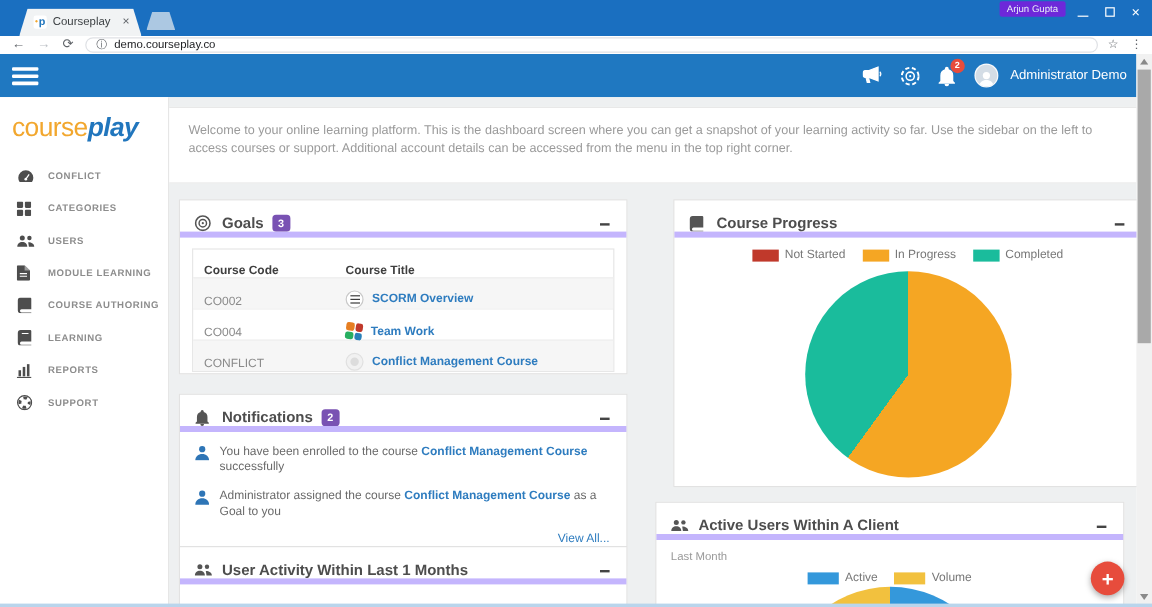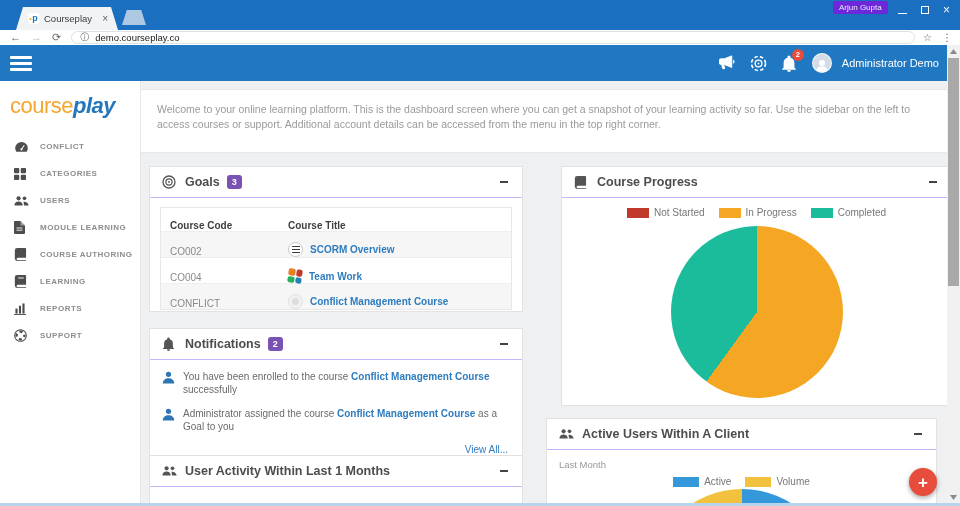--- a/index.html
+++ b/index.html
@@ -70,21 +70,21 @@
   .nav-label { font-size:8px; font-weight:bold; color:#8d8d8d; letter-spacing:0.5px; }
 
   
   .banner { position:absolute; left:141px; top:89px; width:806px; height:64px; background:#fff;
             border-top:1px solid #e8e8e8; border-bottom:1px solid #e8e8e8; padding:8px 18px 0 16px; }
   .banner-title { display:flex; align-items:center; gap:8px; font-size:16px; color:#5a5a5a; }
   .banner-desc { margin-top:4px; font-size:10.5px; line-height:1.45; color:#9a9a9a; padding-right:4px; }
 
   
   .card { position:absolute; background:#fff; border:1px solid var(--card_border); }
-  .card-head { height:31px; display:flex; align-items:center; padding:0 12px; border-bottom:1px solid #c4b5fd; }
+  .card-head { height:31px; display:flex; align-items:flex-end; padding:0 12px; border-bottom:5px solid #c4b5fd; }
   .card-icon { width:15px; height:14px; color:#555; margin-right:8px; display:flex; align-items:center; }
   .card-title { font-size:12.5px; font-weight:bold; color:#4d4d4d; }
   .badge { margin-left:7px; background:var(--badge_purple); color:#fff; font-size:9px; font-weight:bold;
            padding:2px 5px; border-radius:3px; }
   .collapse-btn { margin-left:auto; width:12px; height:12px; display:flex; align-items:center; justify-content:center; cursor:pointer; }
   .collapse-btn div { width:8px; height:2px; background:#444; }
 
   .card-goals { left:149px; top:166px; width:374px; height:146px; }
   .g-table { margin:9px 10px; border:1px solid #e7e7e7; font-size:10px; }
   .g-row { display:flex; align-items:flex-end; height:26px; border-top:1px solid #eee; }

